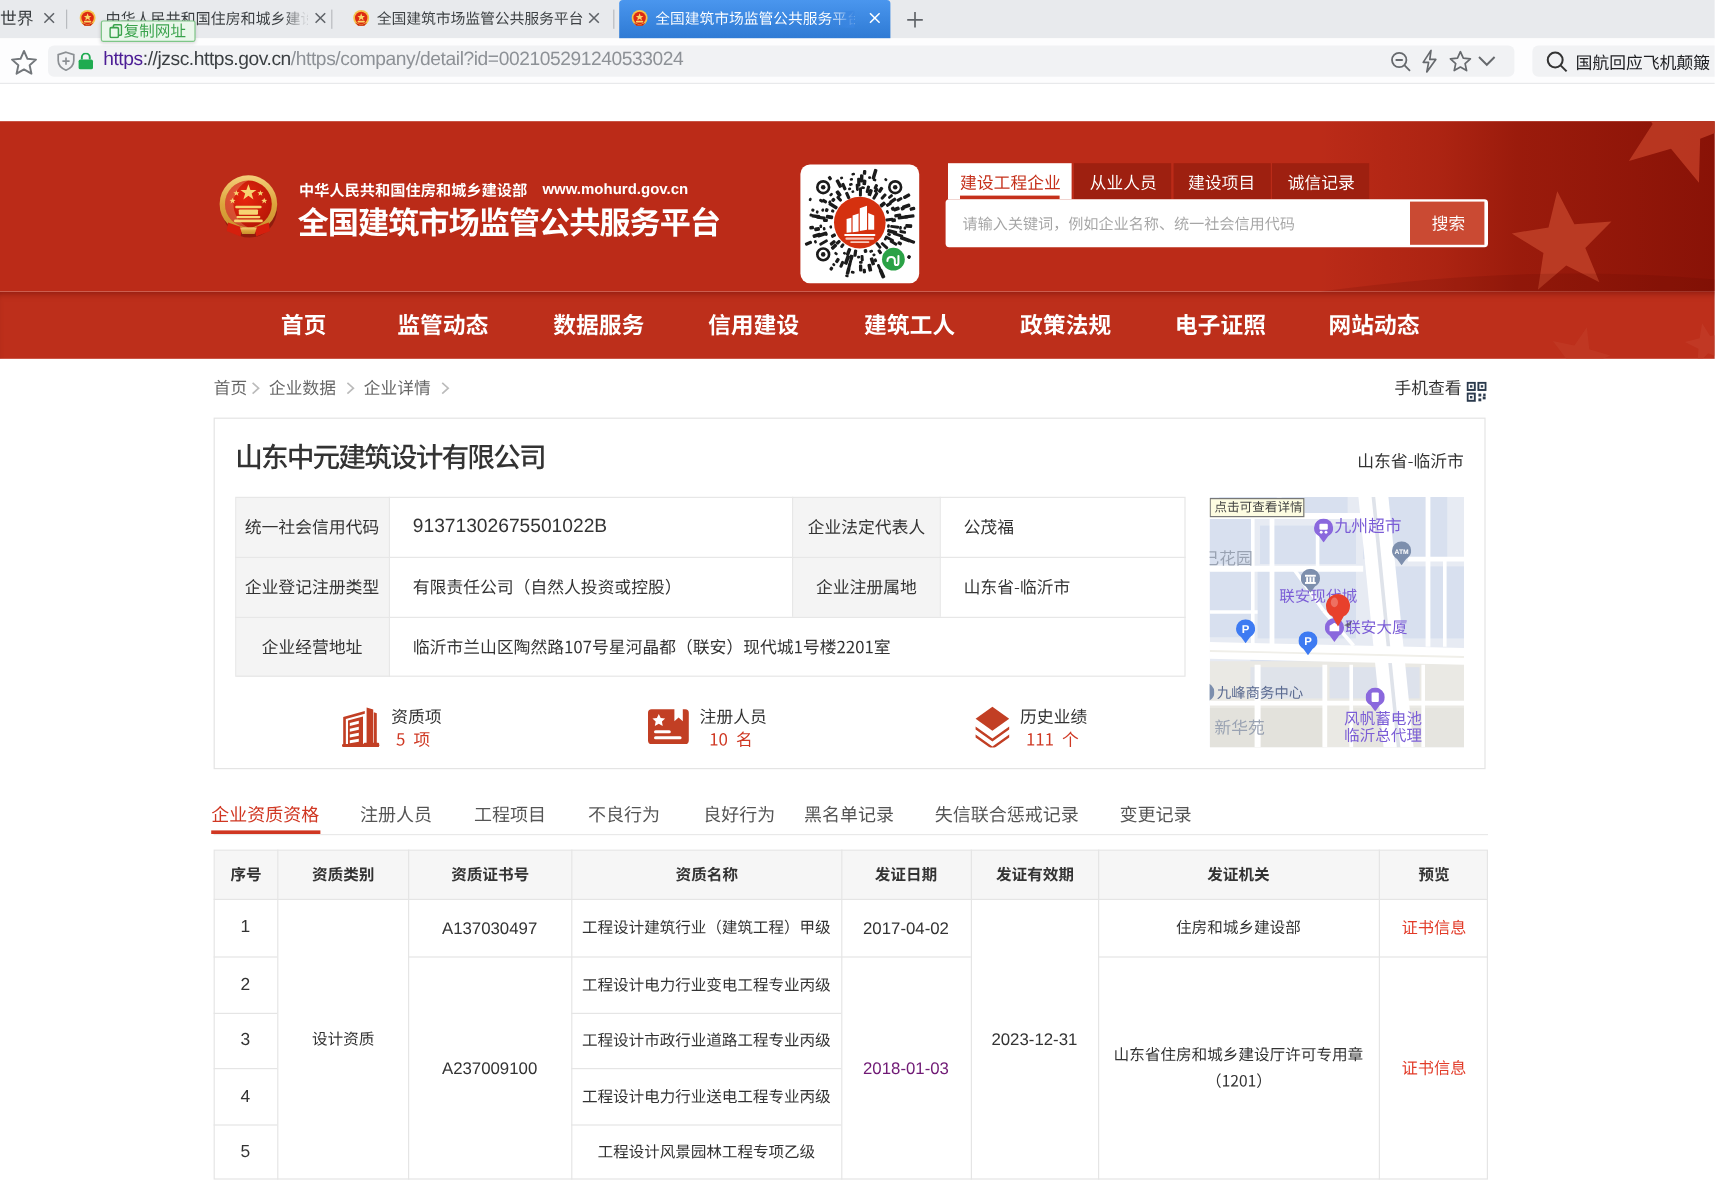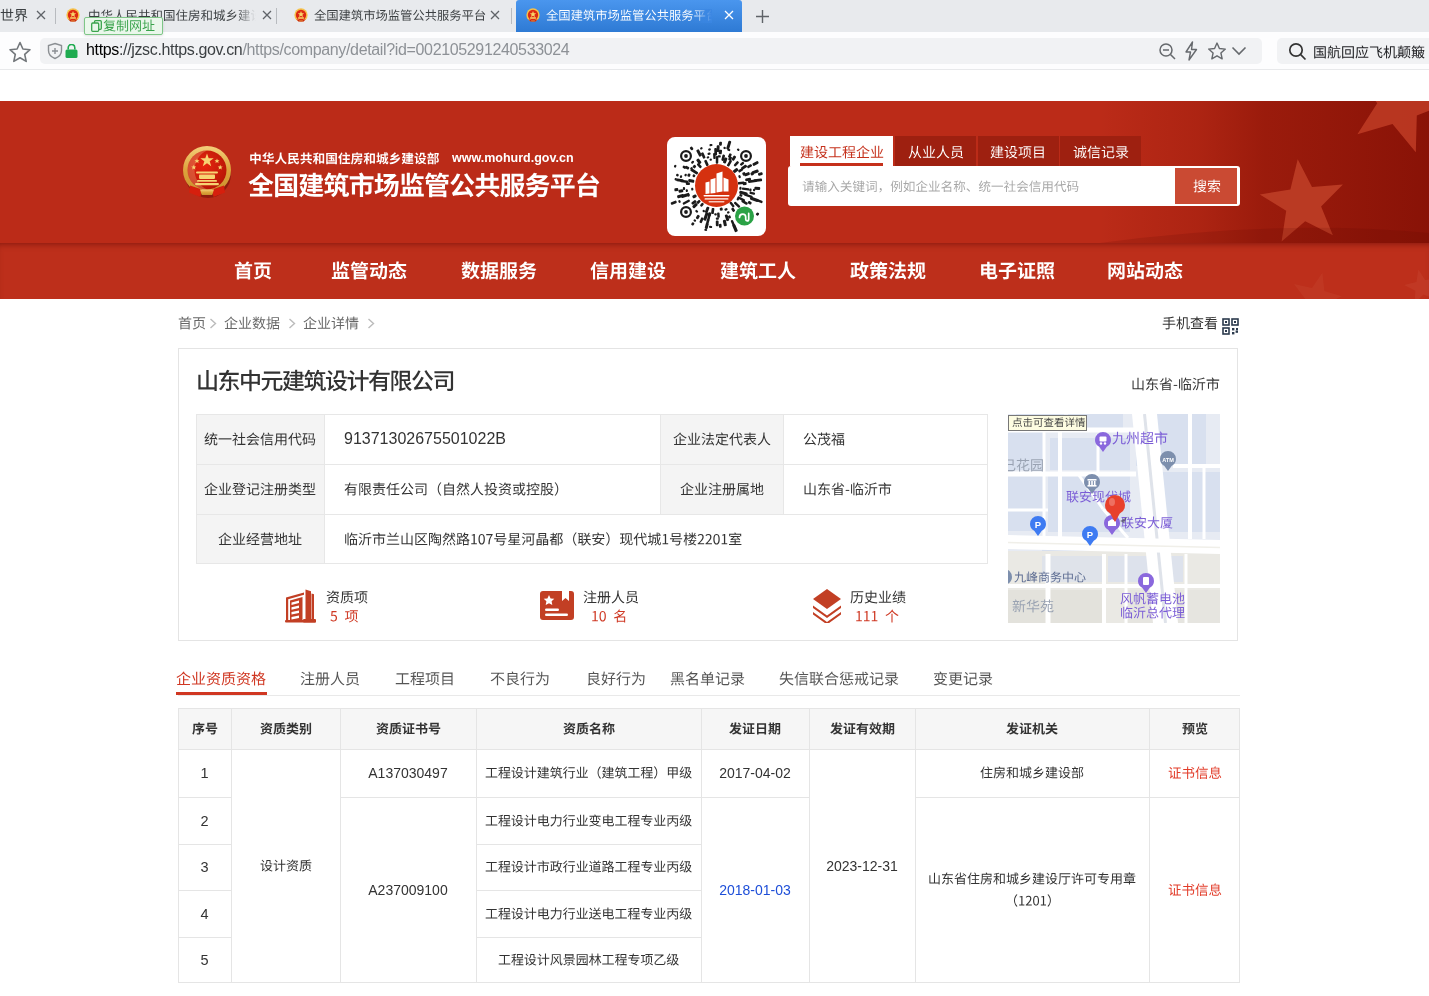--- a/index.html
+++ b/index.html
@@ -393,21 +393,21 @@
   </svg>
 <div class="abs" style="left:40px;top:38px;width:1222px;height:26px;background:#f1f2f4;border-radius:5px"></div>
 <svg class="abs" style="left:47px;top:42px" width="17" height="18" viewBox="0 0 17 18">
     <path d="M8 1.5 L14.5 3.5 V8.5 Q14.5 14 8 16.5 Q1.5 14 1.5 8.5 V3.5z" fill="none" stroke="#8b8f93" stroke-width="1.4"></path>
     <path d="M8 6 V12 M5 9 H11" stroke="#8b8f93" stroke-width="1.4"></path>
   </svg>
 <svg class="abs" style="left:65px;top:44px" width="13" height="14" viewBox="0 0 13 14">
     <rect x="0.5" y="5.5" width="12" height="8.5" rx="1.5" fill="#1fab50"></rect>
     <path d="M3.2 5.5 V3.8 a3.3 3.3 0 0 1 6.6 0 V5.5" fill="none" stroke="#1fab50" stroke-width="1.6"></path>
   </svg>
-<div class="abs" style="left:86px;top:41px;font:normal 16px 'Liberation Sans',sans-serif;letter-spacing:-0.35px;color:#333;white-space:nowrap"><span style="color:#000000">https</span><span style="color:#3c4043">://jzsc.https.gov.cn</span><span style="color:#8d9196">/https/company/detail?id=002105291240533024</span></div>
+<div class="abs" style="left:86px;top:41px;font:normal 16px 'Liberation Sans',sans-serif;letter-spacing:-0.35px;color:#333;white-space:nowrap"><span style="color:#4c1d95">https</span><span style="color:#3c4043">://jzsc.https.gov.cn</span><span style="color:#8d9196">/https/company/detail?id=002105291240533024</span></div>
 <svg class="abs" style="left:1158px;top:42px" width="19" height="19" viewBox="0 0 19 19">
     <circle cx="8" cy="8" r="6" fill="none" stroke="#66696d" stroke-width="1.5"></circle>
     <path d="M5 8 H11 M12.5 12.5 L17 17" stroke="#66696d" stroke-width="1.5"></path>
   </svg>
 <svg class="abs" style="left:1183px;top:41px" width="16" height="20" viewBox="0 0 16 20">
     <path d="M9.5 1 L3 11 H7.5 L6 19 L13.5 8.5 H8.5z" fill="none" stroke="#66696d" stroke-width="1.4" stroke-linejoin="round"></path>
   </svg>
 <svg class="abs" style="left:1207px;top:41px" width="20" height="20" viewBox="0 0 24 24">
     <path d="M12 2.5 L14.9 9 L22 9.7 L16.7 14.4 L18.2 21.4 L12 17.8 L5.8 21.4 L7.3 14.4 L2 9.7 L9.1 9z" fill="none" stroke="#66696d" stroke-width="1.7" stroke-linejoin="round"></path>
   </svg>
@@ -1662,21 +1662,21 @@
         <use href="#g3e" x="7969"></use>
         <use href="#g3f" x="8965"></use>
         <use href="#gfc" x="9962"></use>
         <use href="#g44" x="10958"></use>
         <use href="#g103" x="11954"></use>
         <use href="#gfa" x="12950"></use>
       </g>
     </svg>
   </div>
 <div class="abs" style="left:555px;top:759px;width:400px;height:28px;display:flex;align-items:center;justify-content:center;font:normal 14px 'Liberation Sans',sans-serif;color:#333">2017-04-02</div>
-<div class="abs" style="left:555px;top:876px;width:400px;height:28px;display:flex;align-items:center;justify-content:center;font:normal 14px 'Liberation Sans',sans-serif;color:#1d4ed8">2018-01-03</div>
+<div class="abs" style="left:555px;top:876px;width:400px;height:28px;display:flex;align-items:center;justify-content:center;font:normal 14px 'Liberation Sans',sans-serif;color:#701a75">2018-01-03</div>
 <div class="abs" style="left:662px;top:852px;width:400px;height:28px;display:flex;align-items:center;justify-content:center;font:normal 14px 'Liberation Sans',sans-serif;color:#333">2023-12-31</div>
 <div class="abs" style="left:980.0px;top:766.4px">
     <svg class="z" width="104.0" height="13" viewBox="0 -880 8000 1000">
       <g fill="#333" transform="scale(1,-1)">
         <use href="#g9" x="0"></use>
         <use href="#ga" x="1000"></use>
         <use href="#g7" x="2000"></use>
         <use href="#gb" x="3000"></use>
         <use href="#gc" x="4000"></use>
         <use href="#gd" x="5000"></use>

